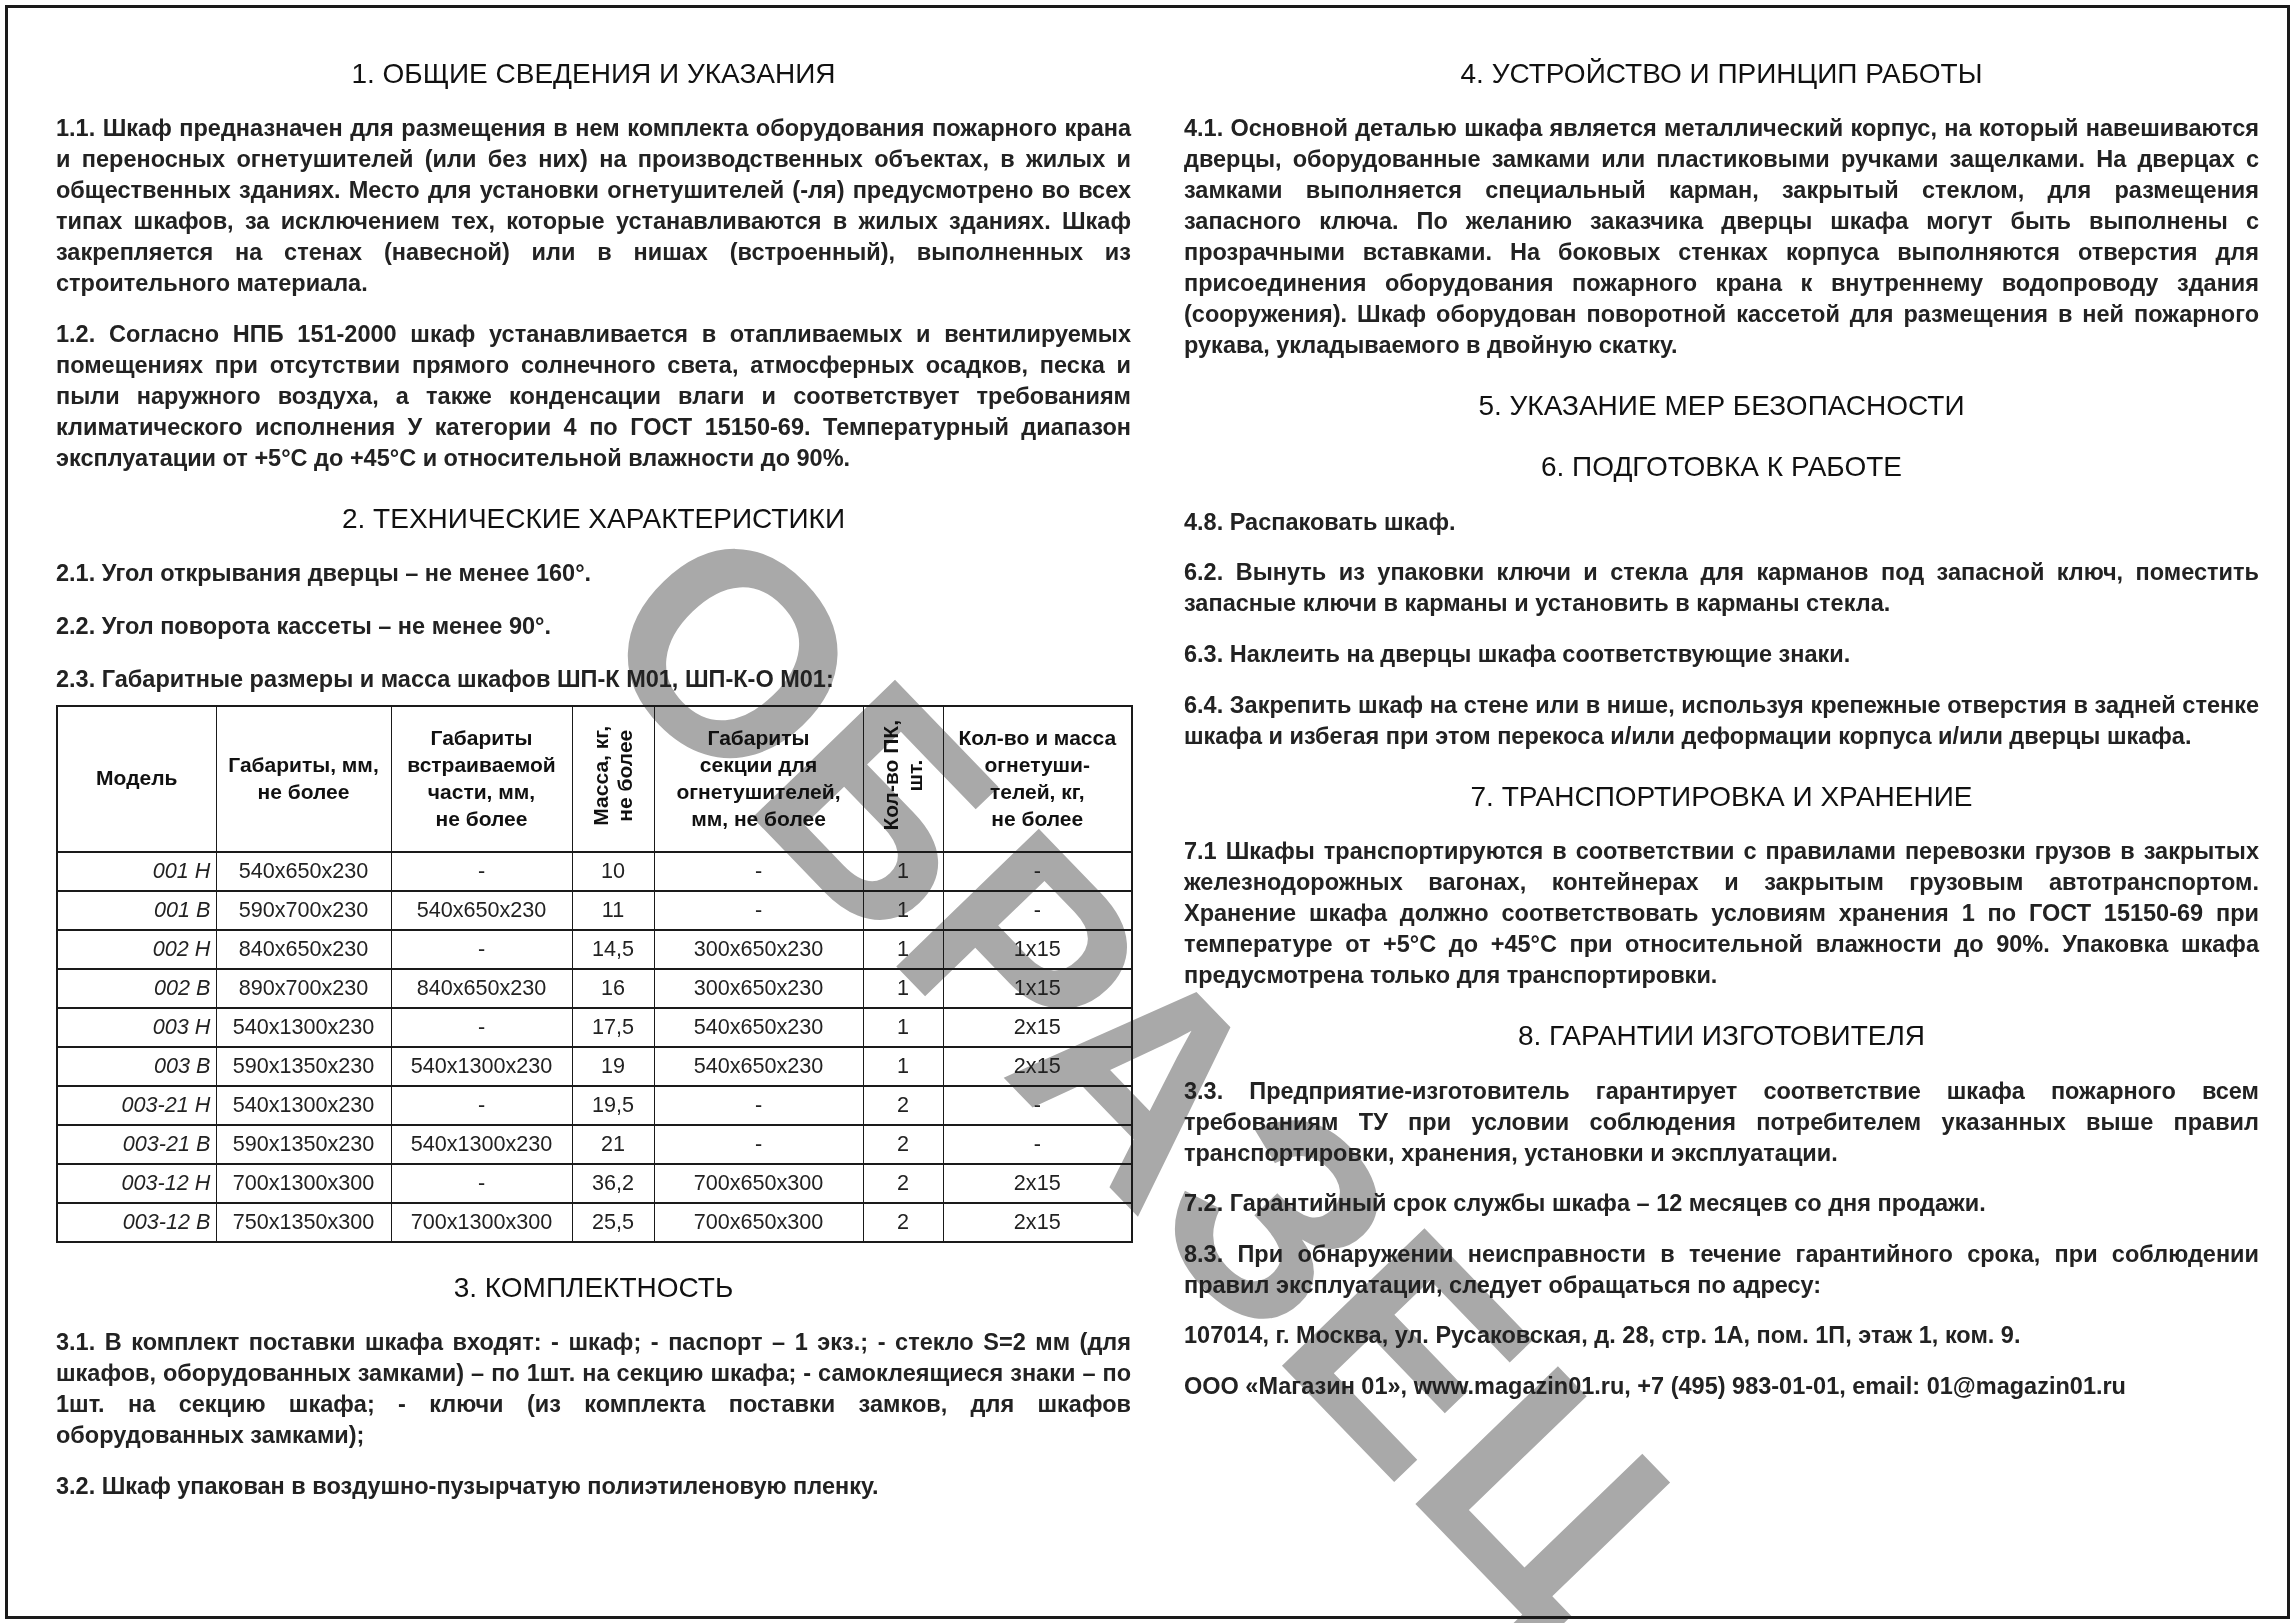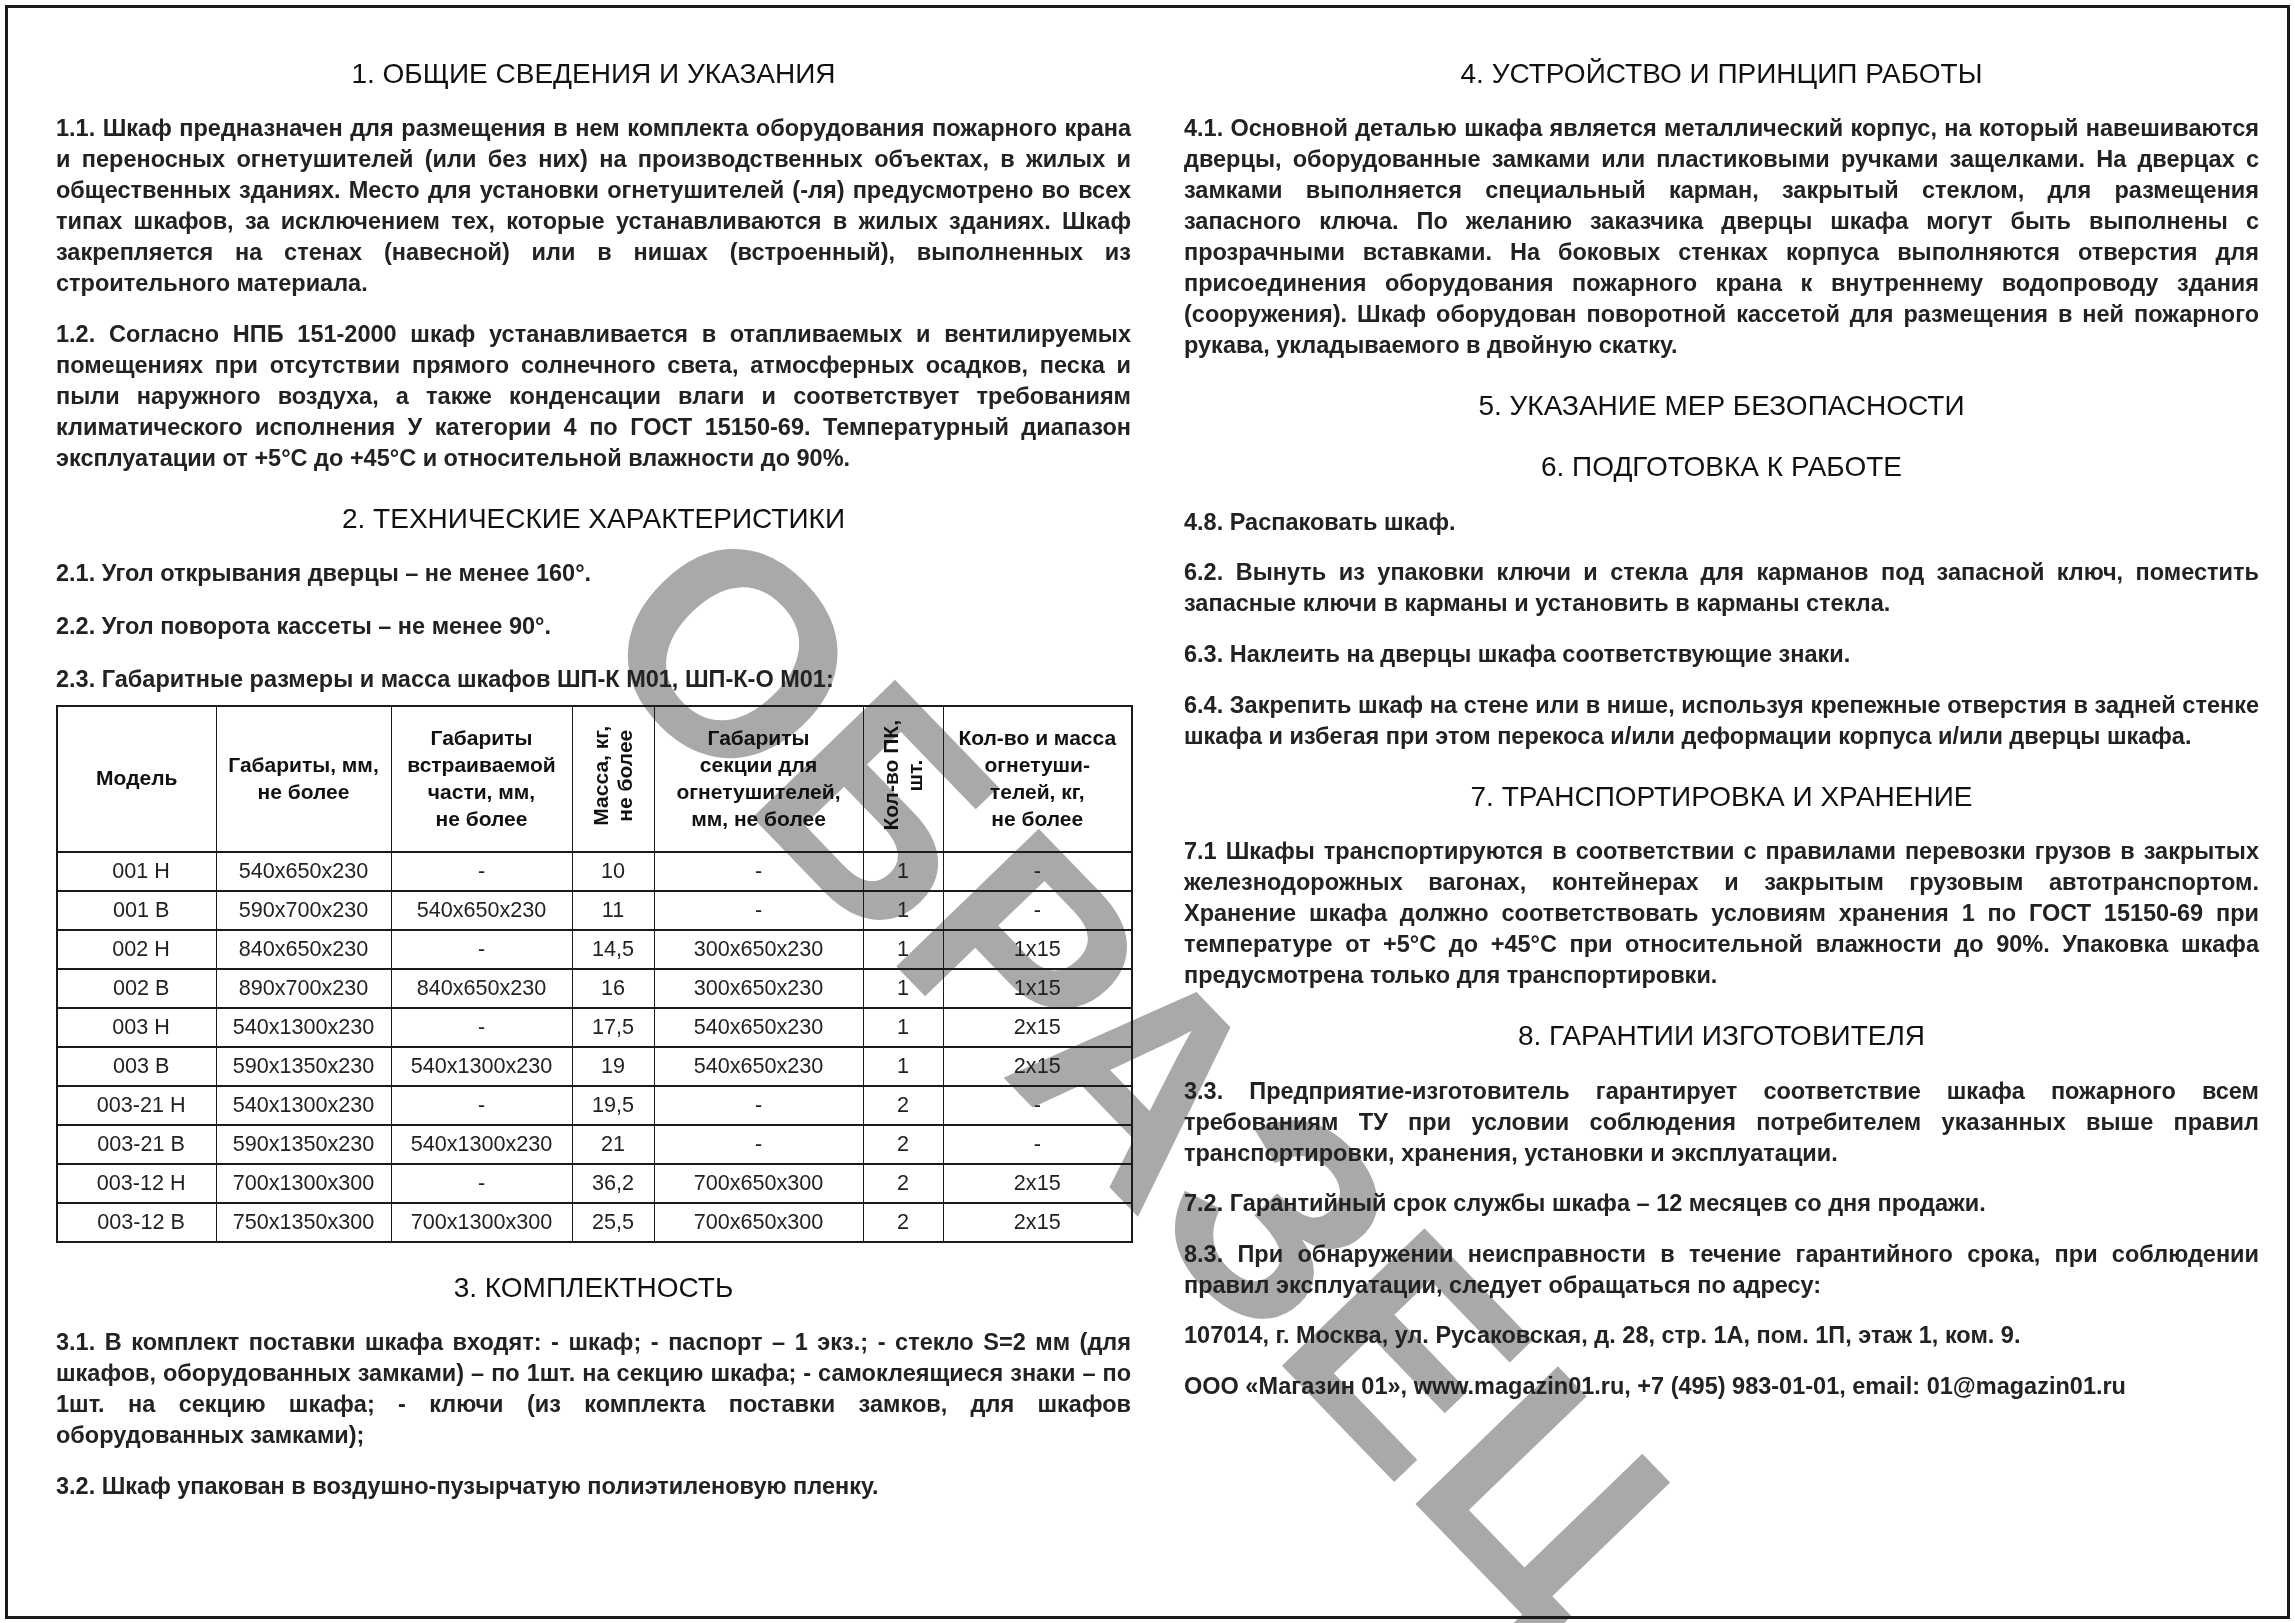--- a/index.html
+++ b/index.html
@@ -54,21 +54,21 @@
     text-align:center;white-space:pre-line;padding:5.2px 3.9px;color:var(--heading);
   }
   table.spec thead th.vert{padding:2.6px 1.3px;}
   table.spec thead th.vert span{
     display:inline-block;writing-mode:vertical-rl;transform:rotate(180deg);
     white-space:pre-line;line-height:1.15;
   }
   table.spec td{
     height:37px;font-size:21.6px;text-align:center;padding:0 5.2px;color:var(--text);
   }
-  table.spec td.cell-model{text-align:center;padding-left:14px;}
+  table.spec td.cell-model{text-align:right;padding-left:14px;font-style:italic;}
 </style>
 </head>
 <body>
 
 <div class="page-border"></div>
 
 <div class="watermark">ОБРАЗЕЦ</div>
 
 <div class="col col-left">
   <h2 class="sec first">1. ОБЩИЕ СВЕДЕНИЯ И УКАЗАНИЯ</h2>

